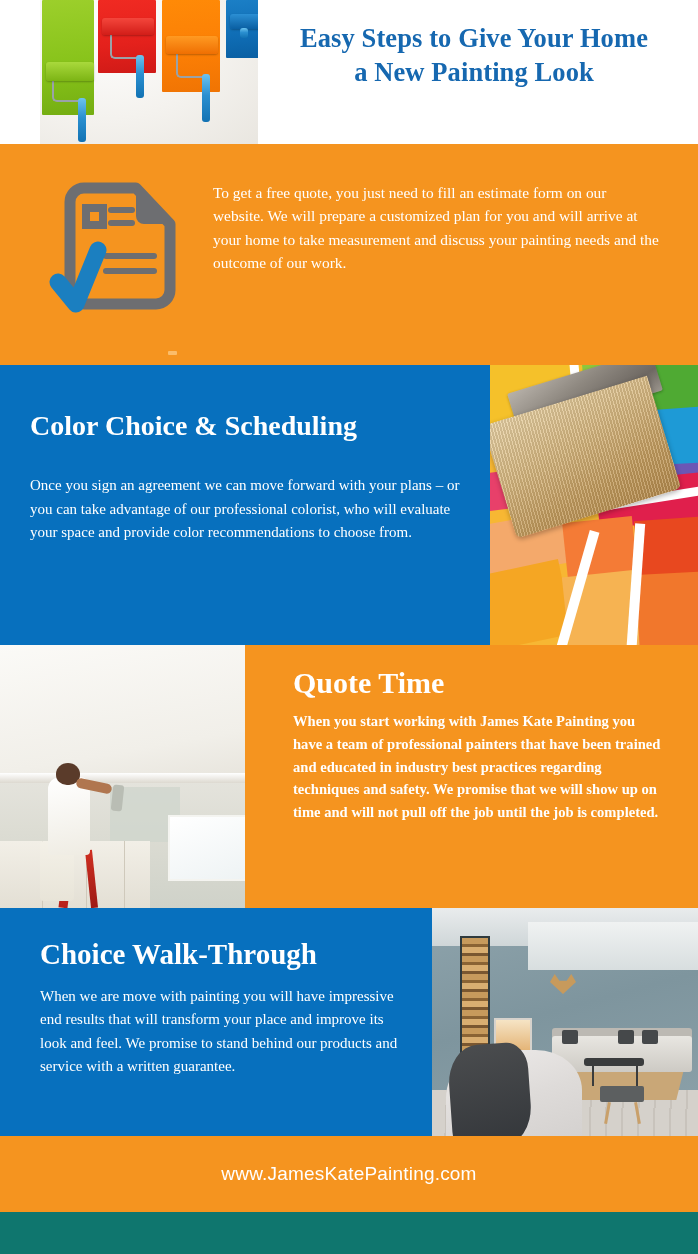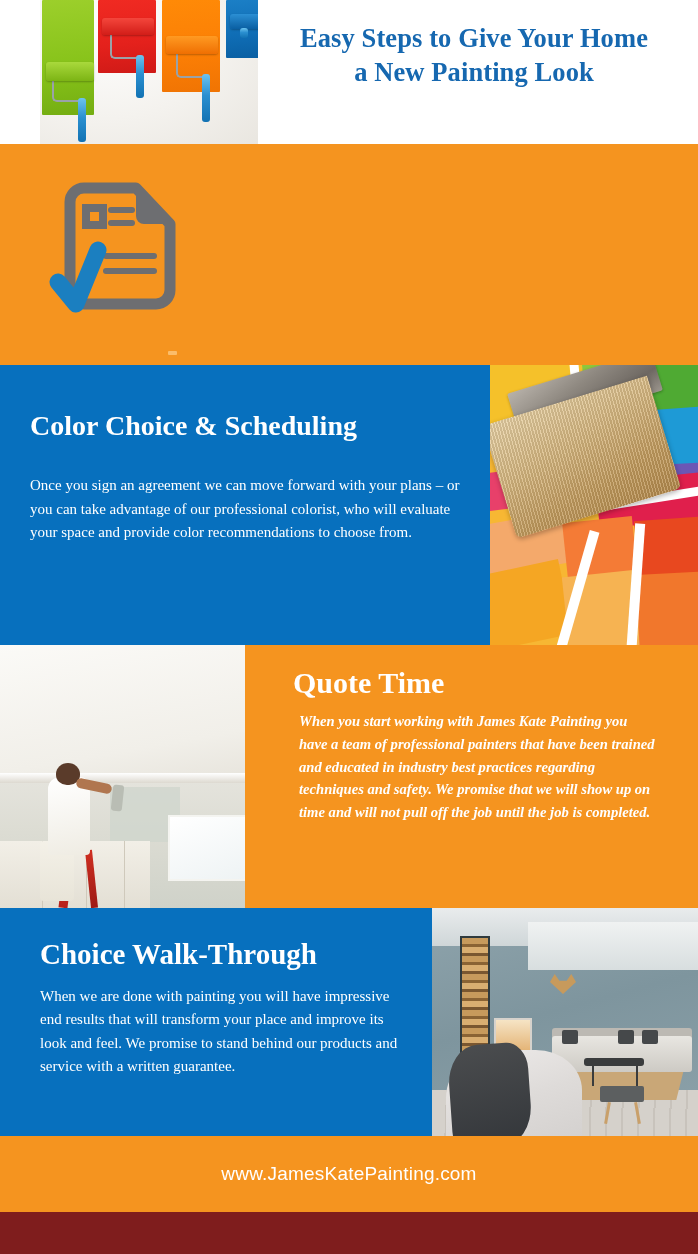--- a/index.html
+++ b/index.html
@@ -4,21 +4,21 @@
 <title>Easy Steps Infographic</title>
 <style>
   html,body{margin:0;padding:0;}
   body{
     width:698px;height:1254px;
     background:#ffffff;
     font-family:"Liberation Serif", serif;
     overflow:hidden;
     position:relative;
   }
-  .page{position:relative;width:698px;height:1254px;overflow:hidden;background:#7f1d1d;}
+  .page{position:relative;width:698px;height:1254px;overflow:hidden;background:#0f766e;}
 
   
   .header{position:absolute;left:0;top:0;width:698px;height:144px;background:#ffffff;}
   .hero-photo{
     position:absolute;left:40px;top:0;width:218px;height:144px;overflow:hidden;
     background:#f2f0ec;
   }
   .wall{position:absolute;inset:0;background:
      radial-gradient(ellipse at 30% 20%, #ffffff 0%, #f4f2ee 55%, #e9e6e0 100%);}
   .swatch{position:absolute;top:0;border-radius:1px;}
@@ -88,21 +88,21 @@
   .pp-ladder-a{position:absolute;left:62px;top:205px;width:9px;height:58px;background:linear-gradient(180deg,#e23b2a,#b7201a);transform:rotate(7deg);}
   .pp-ladder-b{position:absolute;left:88px;top:205px;width:7px;height:58px;background:linear-gradient(180deg,#cf2f21,#9e1a15);transform:rotate(-6deg);}
   .pp-body{position:absolute;left:48px;top:132px;width:42px;height:78px;background:linear-gradient(170deg,#ffffff,#efece3);border-radius:12px 10px 4px 4px;}
   .pp-legs{position:absolute;left:40px;top:196px;width:34px;height:60px;background:linear-gradient(180deg,#f4f1e8,#e8e4d8);border-radius:4px;}
   .pp-head{position:absolute;left:56px;top:118px;width:24px;height:22px;background:#5a3b2a;border-radius:50% 50% 45% 45%;}
   .pp-arm{position:absolute;left:76px;top:136px;width:36px;height:10px;background:#b0764f;border-radius:5px;transform:rotate(12deg);}
   .pp-roller{position:absolute;left:112px;top:140px;width:11px;height:26px;background:#b9bdb4;border-radius:3px;transform:rotate(6deg);}
 
   .paint-body{position:absolute;left:293px;top:668px;width:372px;}
   h2.h-paint{margin:0 0 12px 0;color:#ffffff;font-size:30px;font-weight:bold;line-height:1;font-family:"Liberation Serif", serif;}
-  p.p-paint{margin:6px;color:#ffffff;font-size:14.6px;line-height:1.56;font-weight:bold;font-style:italic;}
+  p.p-paint{margin:0;color:#ffffff;font-size:14.6px;line-height:1.56;font-weight:bold;}
 
   
   .sec-final{position:absolute;left:0;top:908px;width:698px;height:288px;background:#0770be;}
   .room-photo{position:absolute;left:432px;top:908px;width:266px;height:288px;overflow:hidden;background:#8fa1a8;}
   .rm-wall{position:absolute;left:0;top:0;width:266px;height:200px;background:linear-gradient(165deg,#8fa4ac 0%,#7e959e 50%,#8ba0a8 100%);}
   .rm-ceiling{position:absolute;left:0;top:0;width:266px;height:38px;background:linear-gradient(180deg,#e9eced,#cfd6d8);}
   .rm-ceiling2{position:absolute;left:96px;top:14px;width:170px;height:48px;background:linear-gradient(180deg,#f0f2f2,#d8dedf);}
   .rm-nook{position:absolute;left:28px;top:28px;width:26px;height:122px;background:repeating-linear-gradient(180deg,#c79a5c 0 6px,#8a6334 6px 9px,#d9ae71 9px 15px,#7a5730 15px 18px);border:2px solid #2f3a3e;}
   .rm-fire{position:absolute;left:62px;top:110px;width:34px;height:32px;background:linear-gradient(180deg,#f6e4c5,#e3b273);border:2px solid #d6d2cc;}
   .rm-floor{position:absolute;left:0;top:182px;width:266px;height:106px;background:repeating-linear-gradient(92deg,#d5d1cb 0 14px,#c8c3bc 14px 16px);}
@@ -175,20 +175,21 @@
 
       <line x1="58" y1="78" x2="106" y2="78" stroke="#6d6e71" stroke-width="6" stroke-linecap="round"></line>
       <line x1="58" y1="93" x2="106" y2="93" stroke="#6d6e71" stroke-width="6" stroke-linecap="round"></line>
 
       <path d="M10 104 L28 126 L50 72" fill="none" stroke="#1b7fc0" stroke-width="17" stroke-linecap="round" stroke-linejoin="round"></path>
     </svg>
   </div>
   <div class="artifact"></div>
 
   <div class="quote-body">
+    <p class="p-quote">To get a free quote, you just need to fill an estimate form on our website. We will prepare a customized plan for you and will arrive at your home to take measurement and discuss your painting needs and the outcome of our work.</p>
   </div>
 
   <div class="sec-color"></div>
 
   <div class="fan-photo">
 
     <div class="fan-card" style="left:-10px;top:-6px;width:120px;height:70px;background:#f5c12a;transform:rotate(-6deg);"></div>
     <div class="fan-card" style="left:96px;top:-14px;width:60px;height:70px;background:#8cc63e;transform:rotate(-4deg);"></div>
     <div class="fan-card" style="left:160px;top:-14px;width:54px;height:66px;background:#4faa33;transform:rotate(-3deg);"></div>
     <div class="fan-card" style="left:150px;top:46px;width:70px;height:62px;background:#1e9ad6;transform:rotate(-4deg);"></div>
@@ -265,20 +266,20 @@
     <div class="rm-table-leg" style="left:204px;"></div>
     <div class="rm-stool"></div>
     <div class="rm-stool-l1"></div>
     <div class="rm-stool-l2"></div>
     <div class="rm-sheet"></div>
     <div class="rm-throw"></div>
   </div>
 
   <div class="final-body">
     <h2 class="h-final">Choice Walk-Through</h2>
-    <p class="p-final">When we are done with painting you will have impressive end results that will transform your place and improve its look and feel. We promise to stand behind our products and service with a written guarantee.</p>
+    <p class="p-final">When we are move with painting you will have impressive end results that will transform your place and improve its look and feel. We promise to stand behind our products and service with a written guarantee.</p>
   </div>
 
   <div class="footer">
     <span class="footer-url">www.JamesKatePainting.com</span>
   </div>
 
 </div>
 
 </body></html>

